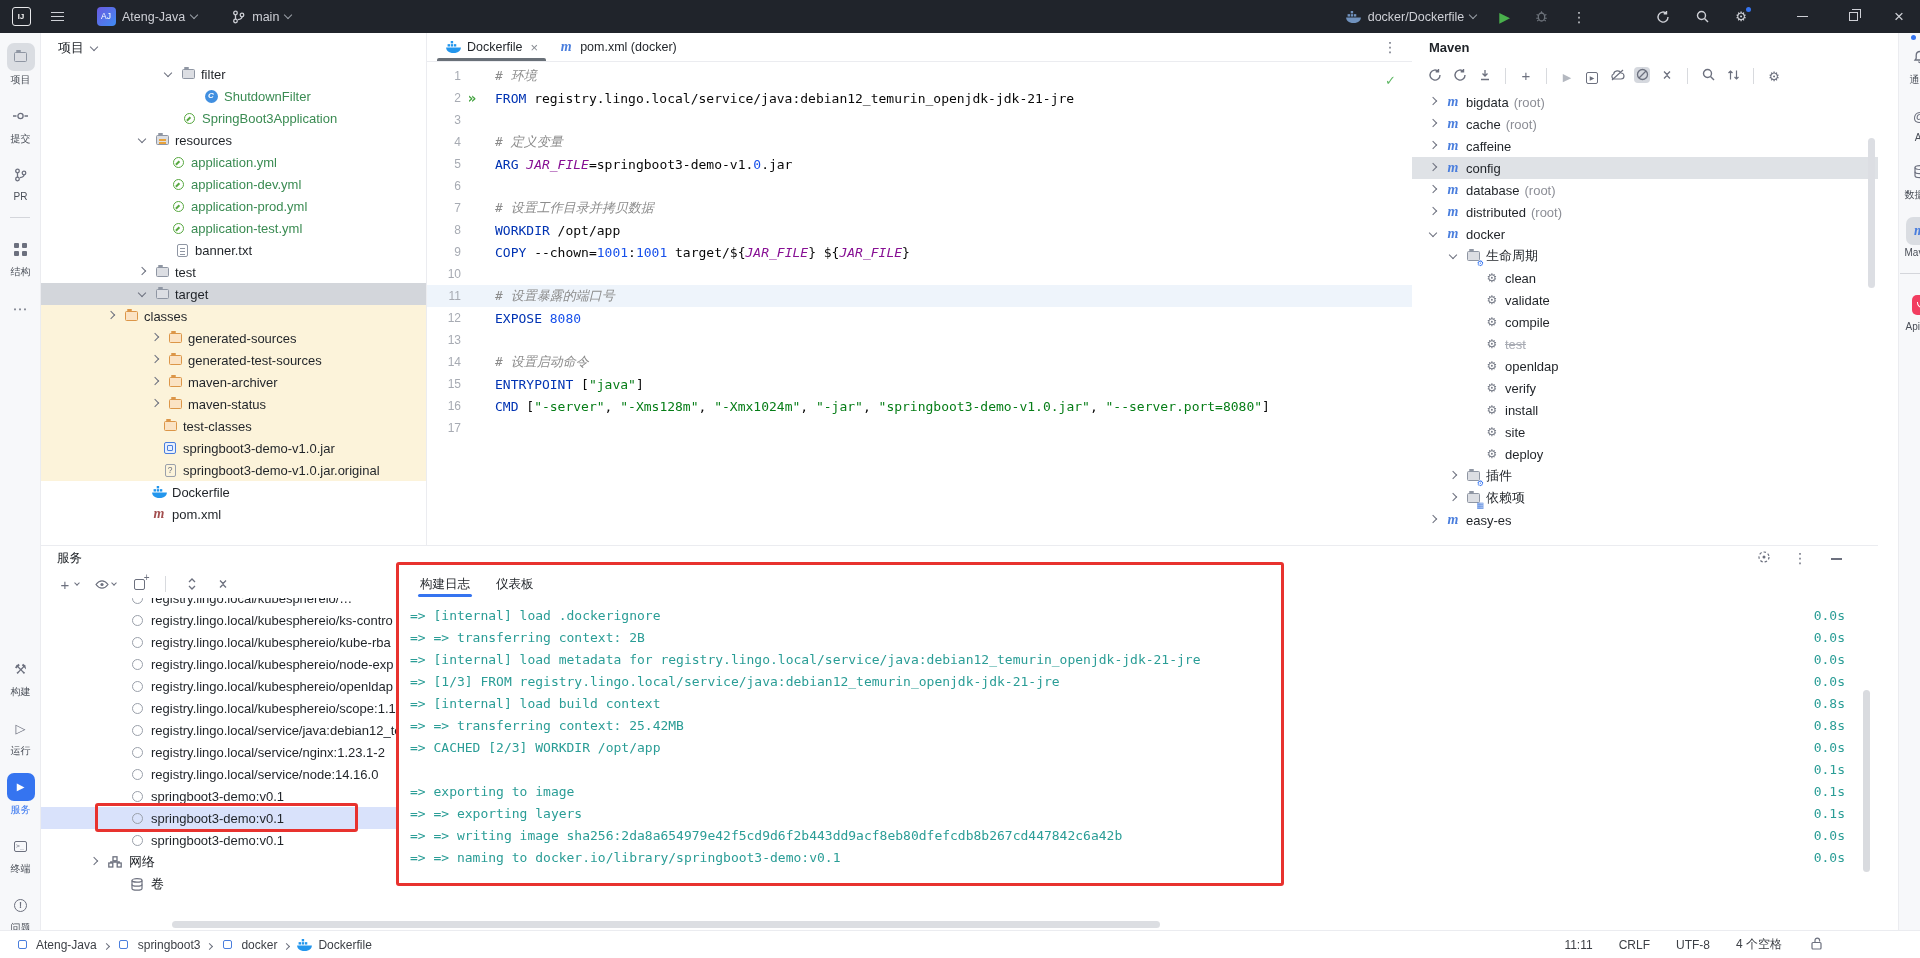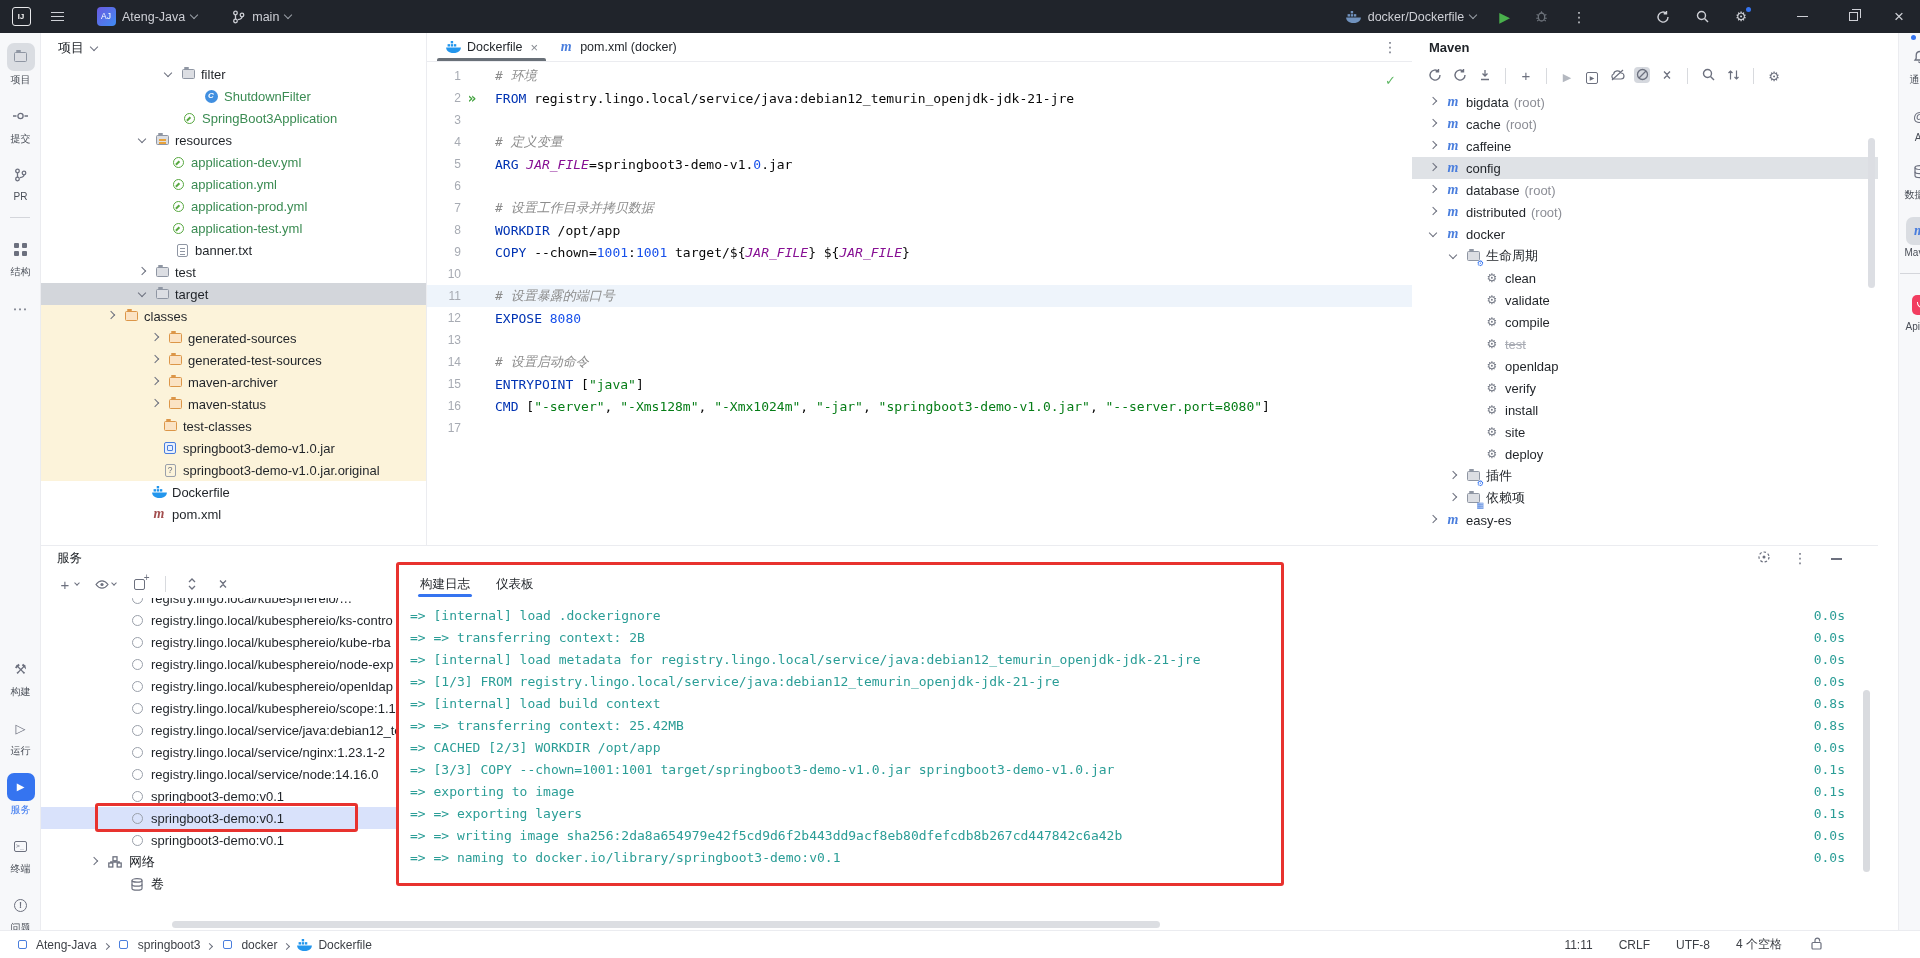--- a/index.html
+++ b/index.html
@@ -378,27 +378,27 @@
         </span>
         <span class="ic i-folder-res ">
           <span class="f"></span>
         </span>
         <span class="tlabel ">resources</span>
       </div>
       <div class="trow " style="padding-left:129px">
    <span class="ic i-leaf ">
           <span class="s"></span>
         </span>
-        <span class="tlabel green">application-dev.yml</span>
+        <span class="tlabel green">application.yml</span>
       </div>
       <div class="trow " style="padding-left:129px">
    <span class="ic i-leaf ">
           <span class="s"></span>
         </span>
-        <span class="tlabel green">application.yml</span>
+        <span class="tlabel green">application-dev.yml</span>
       </div>
       <div class="trow " style="padding-left:129px">
    <span class="ic i-leaf ">
           <span class="s"></span>
         </span>
         <span class="tlabel green">application-prod.yml</span>
       </div>
       <div class="trow " style="padding-left:129px">
    <span class="ic i-leaf ">
           <span class="s"></span>
@@ -1003,21 +1003,21 @@
           <div class="ltab ">仪表板</div>
         </div>
       <div class="loglines" id="loglines">
           <div class="lrow"><span class="ltext">=&gt; [internal] load .dockerignore</span><span class="ltime">0.0s</span></div>
           <div class="lrow"><span class="ltext">=&gt; =&gt; transferring context: 2B</span><span class="ltime">0.0s</span></div>
           <div class="lrow"><span class="ltext">=&gt; [internal] load metadata for registry.lingo.local/service/java:debian12_temurin_openjdk-jdk-21-jre</span><span class="ltime">0.0s</span></div>
           <div class="lrow"><span class="ltext">=&gt; [1/3] FROM registry.lingo.local/service/java:debian12_temurin_openjdk-jdk-21-jre</span><span class="ltime">0.0s</span></div>
           <div class="lrow"><span class="ltext">=&gt; [internal] load build context</span><span class="ltime">0.8s</span></div>
           <div class="lrow"><span class="ltext">=&gt; =&gt; transferring context: 25.42MB</span><span class="ltime">0.8s</span></div>
           <div class="lrow"><span class="ltext">=&gt; CACHED [2/3] WORKDIR /opt/app</span><span class="ltime">0.0s</span></div>
-          <div class="lrow"><span class="ltext">=&gt; [3/3] COPY --chown=1001:1001 target/springboot3-demo-v1.0.jar springboot3-demo-v1.0.jar</span><span class="ltime">0.1s</span></div>
+          <div class="lrow"><span class="ltime">0.1s</span></div>
           <div class="lrow"><span class="ltext">=&gt; exporting to image</span><span class="ltime">0.1s</span></div>
           <div class="lrow"><span class="ltext">=&gt; =&gt; exporting layers</span><span class="ltime">0.1s</span></div>
           <div class="lrow"><span class="ltext">=&gt; =&gt; writing image sha256:2da8a654979e42f5cd9d6f2b443dd9acf8eb80dfefcdb8b267cd447842c6a42b</span><span class="ltime">0.0s</span></div>
           <div class="lrow"><span class="ltext">=&gt; =&gt; naming to docker.io/library/springboot3-demo:v0.1</span><span class="ltime">0.0s</span></div>
         </div>
       <div class="logsb"></div>
     </div>
   </div>
 </div>
 

